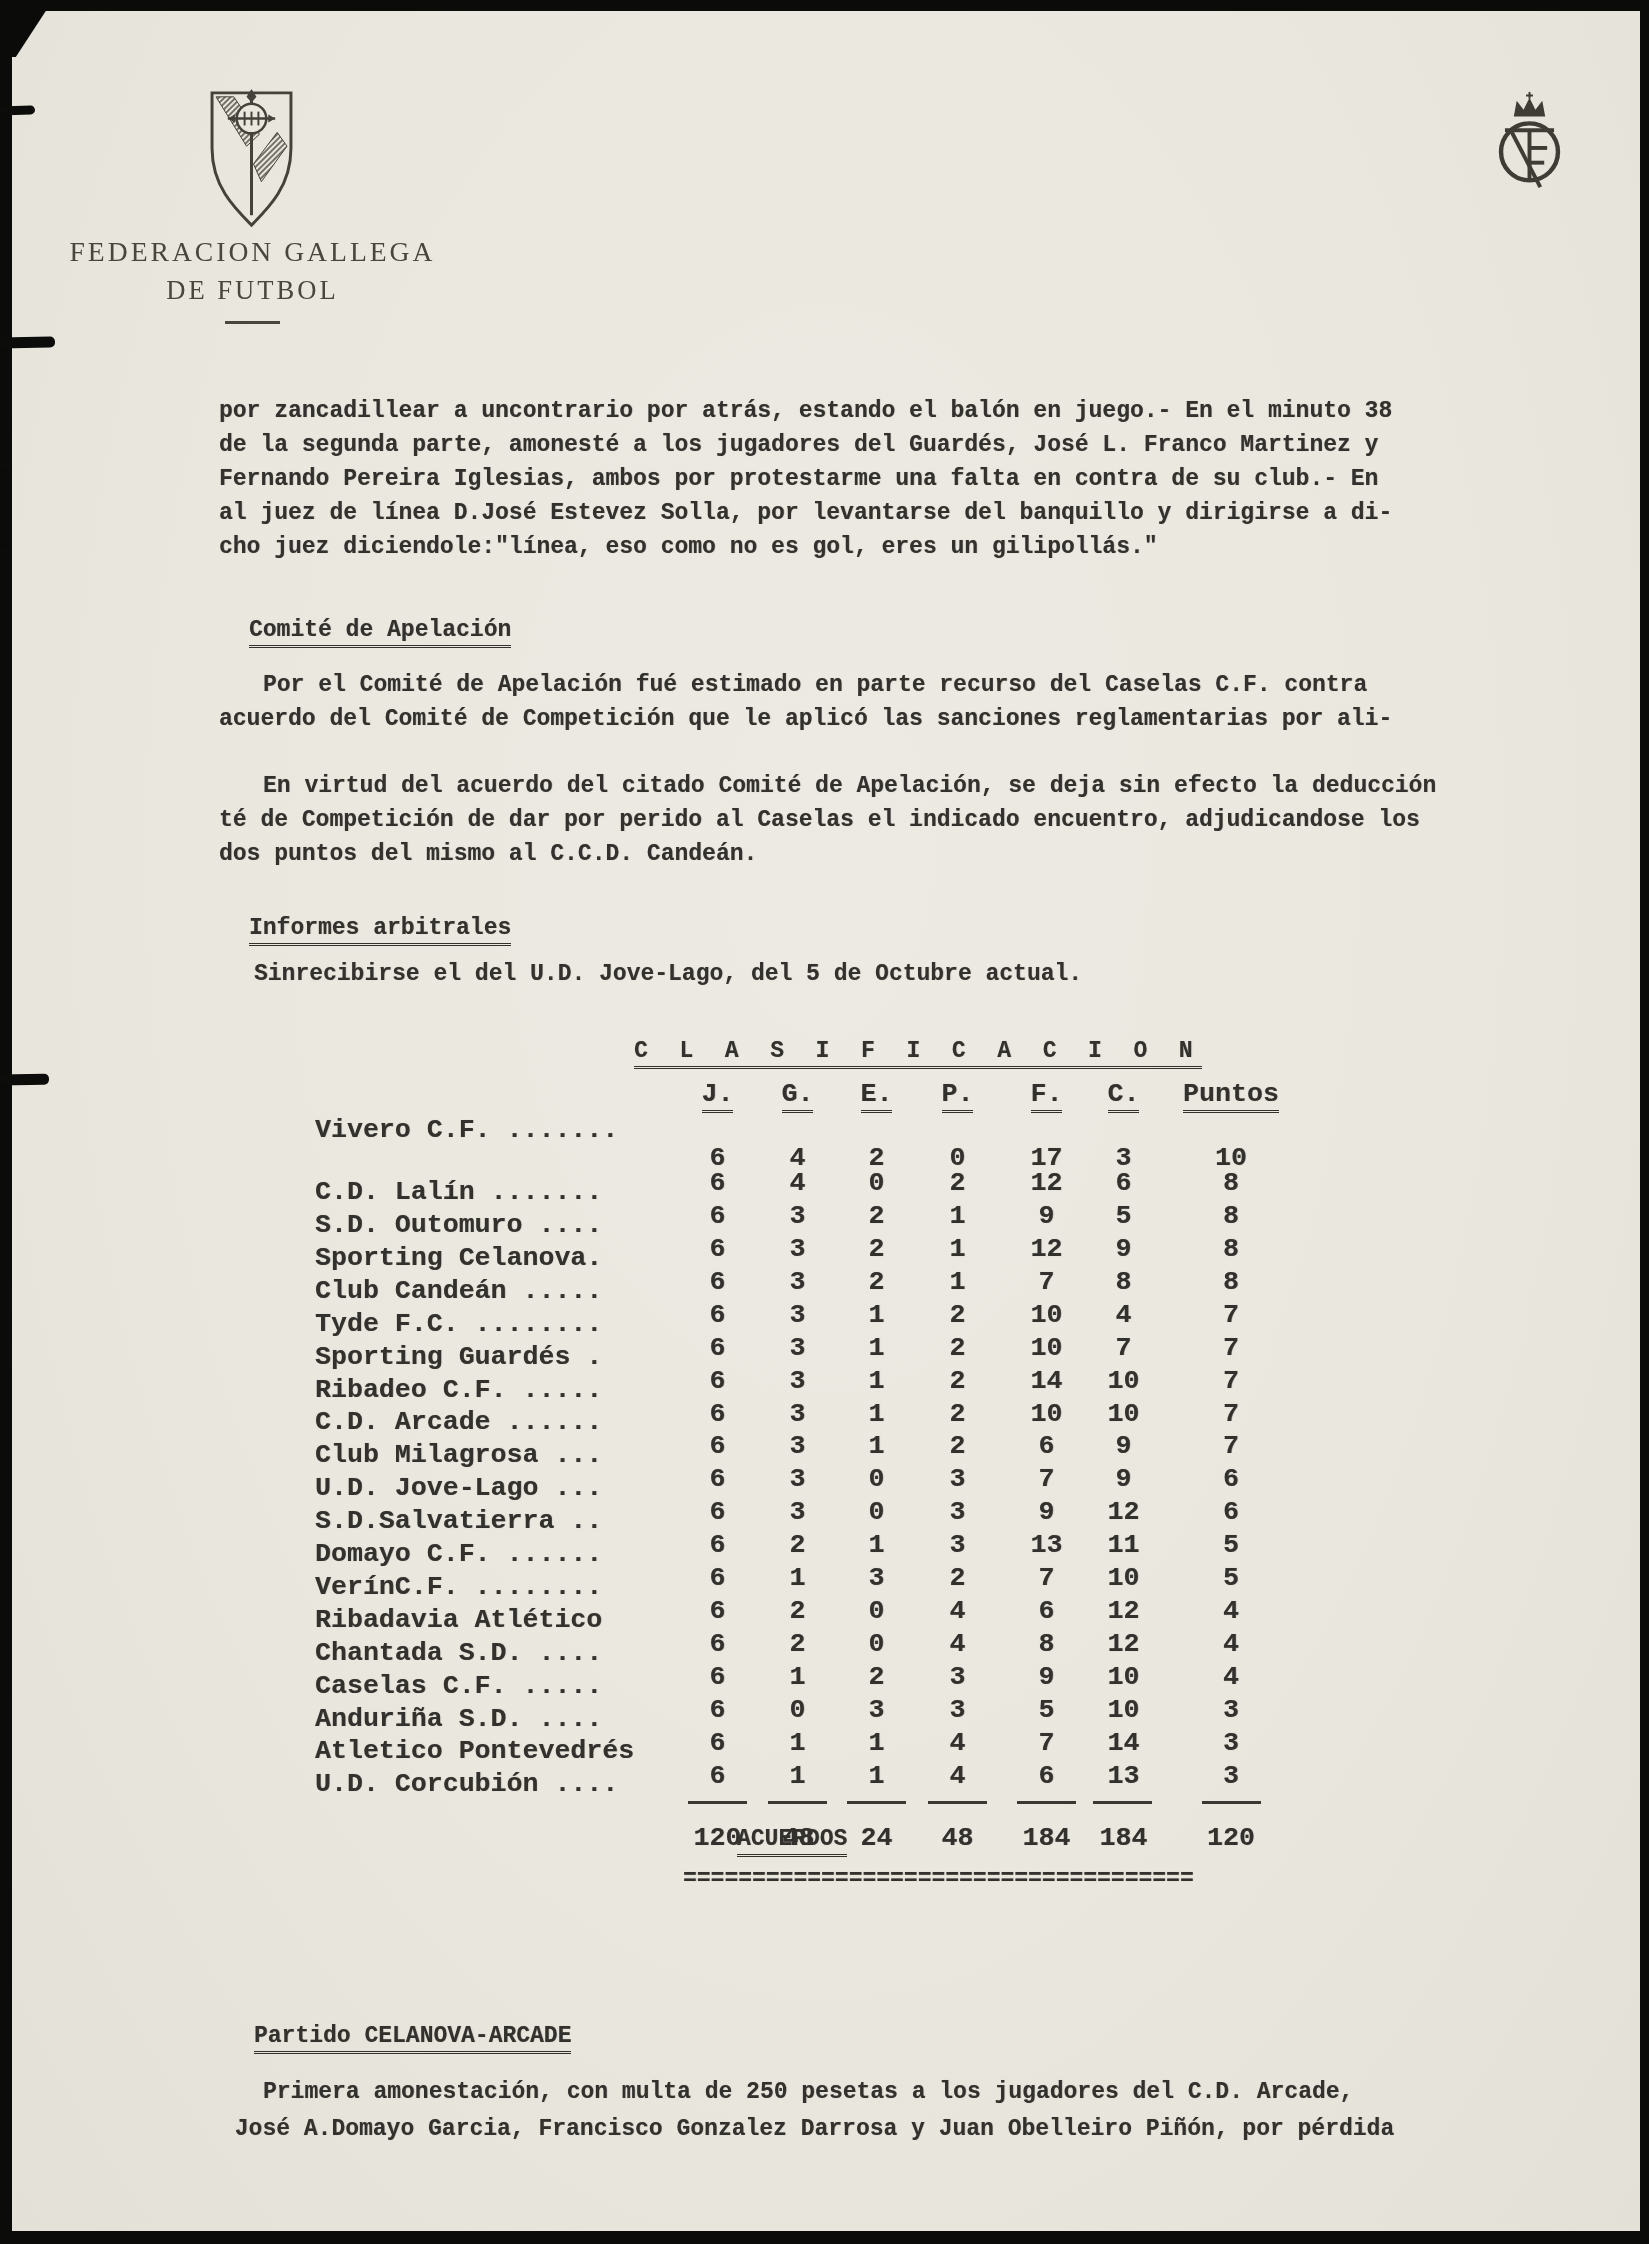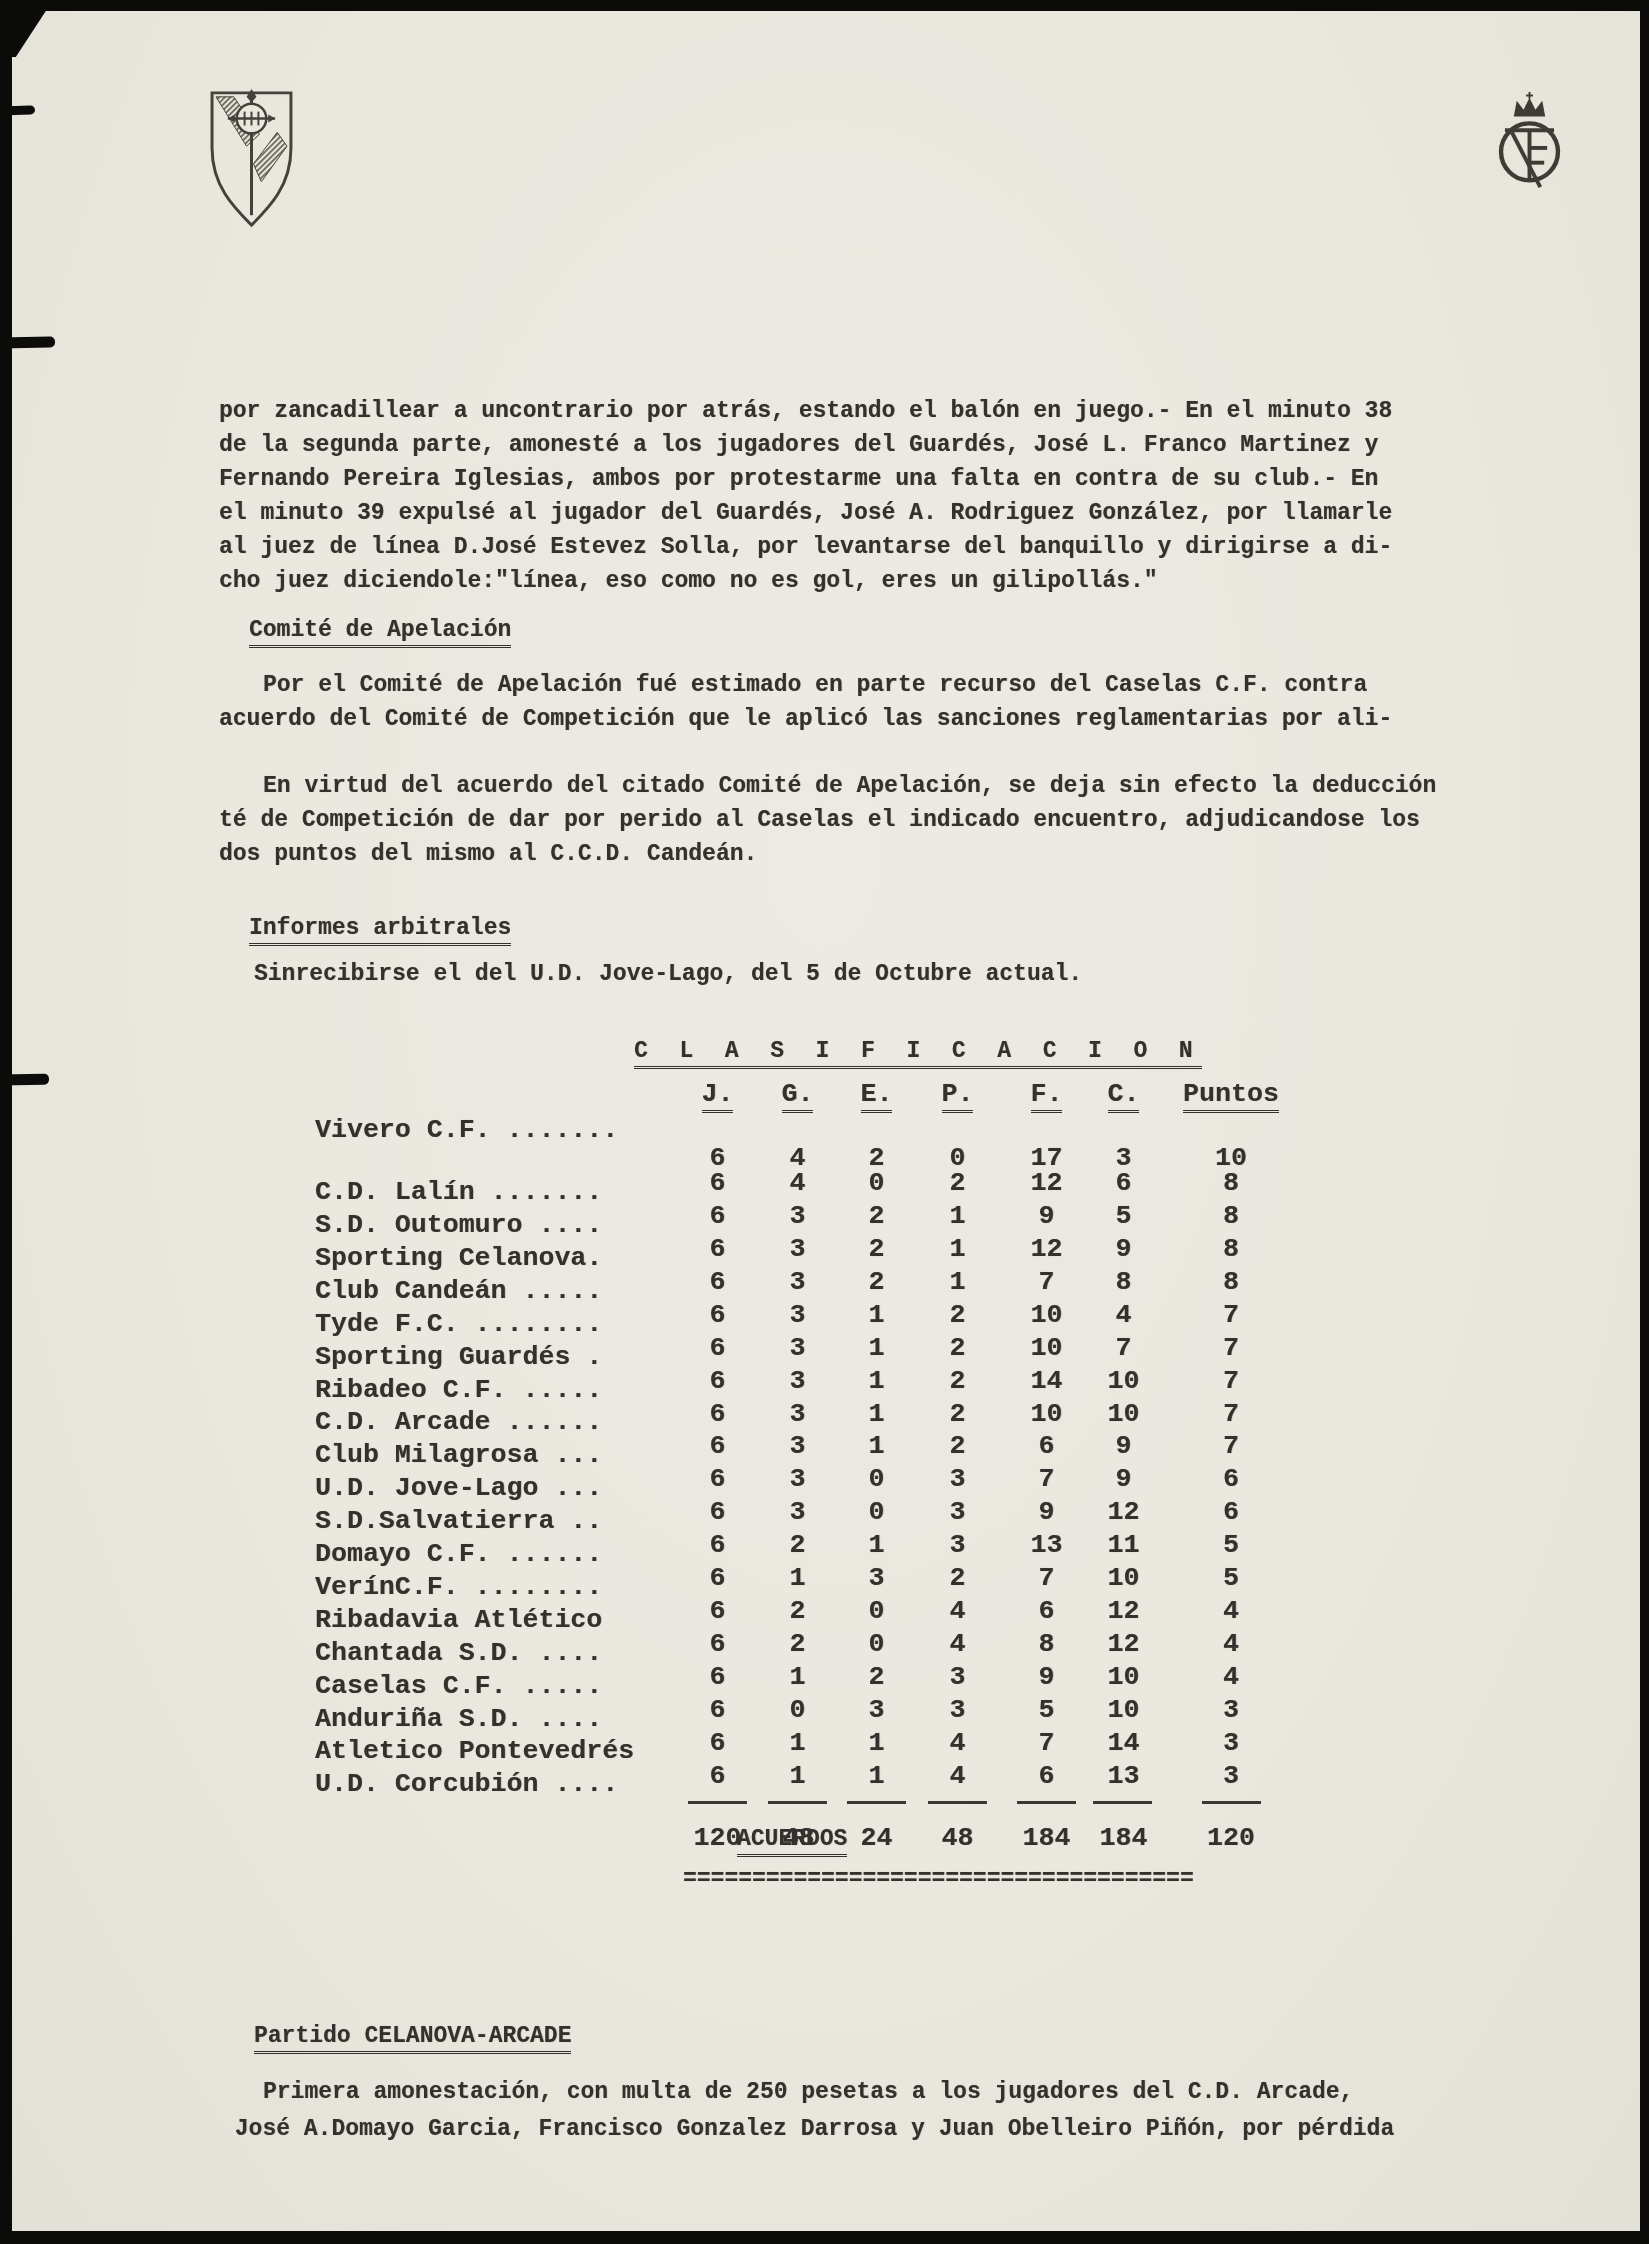--- a/index.html
+++ b/index.html
@@ -86,26 +86,30 @@
     <path d="M35,1 v7 M31.5,4.5 h7" stroke="#3f3c36" stroke-width="2"></path>
     <path d="M19,26 L22,10 L29,19 L35,7 L41,19 L48,10 L51,26 Z" fill="#3f3c36"></path>
     <circle cx="35" cy="62" r="29" fill="none" stroke="#3f3c36" stroke-width="4.5"></circle>
     <line x1="10" y1="40" x2="60" y2="40" stroke="#3f3c36" stroke-width="4"></line>
     <line x1="35" y1="40" x2="35" y2="90" stroke="#3f3c36" stroke-width="4"></line>
     <line x1="35" y1="58" x2="53" y2="58" stroke="#3f3c36" stroke-width="4"></line>
     <line x1="35" y1="73" x2="50" y2="73" stroke="#3f3c36" stroke-width="4"></line>
     <line x1="17" y1="42" x2="46" y2="98" stroke="#3f3c36" stroke-width="4"></line>
   </svg>
 
+  <div id="letterhead">
+    <div class="lh1">FEDERACION GALLEGA</div>
+    <div class="lh2">DE FUTBOL</div>
+    <div class="lh-rule"></div>
+  </div>
 
   <div class="tw para" id="p-intro" style="top:394px;">
       <div class="tline">por zancadillear a uncontrario por atrás, estando el balón en juego.- En el minuto 38</div>
       <div class="tline">de la segunda parte, amonesté a los jugadores del Guardés, José L. Franco Martinez y</div>
       <div class="tline">Fernando Pereira Iglesias, ambos por protestarme una falta en contra de su club.- En</div>
-      <div class="tline">el minuto 39 expulsé al jugador del Guardés, José A. Rodriguez González, por llamarle</div>
       <div class="tline">al juez de línea D.José Estevez Solla, por levantarse del banquillo y dirigirse a di-</div>
       <div class="tline">cho juez diciendole:"línea, eso como no es gol, eres un gilipollás."</div>
     </div>
 
   <div class="tw" style="left:249px;top:613px;">
     <span class="u3">Comité de Apelación</span>
   </div>
   <div class="tw para" id="p-apel1" style="top:668px;">
       <div class="tline">Por el Comité de Apelación fué estimado en parte recurso del Caselas C.F. contra</div>
       <div class="tline">acuerdo del Comité de Competición que le aplicó las sanciones reglamentarias por ali-</div>

